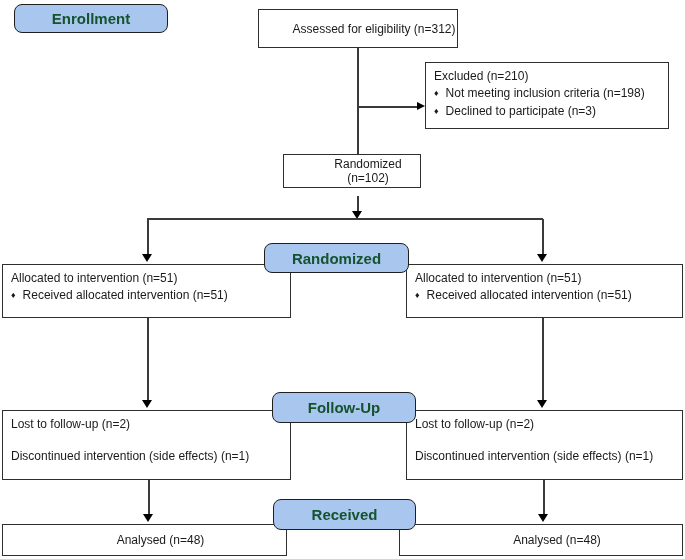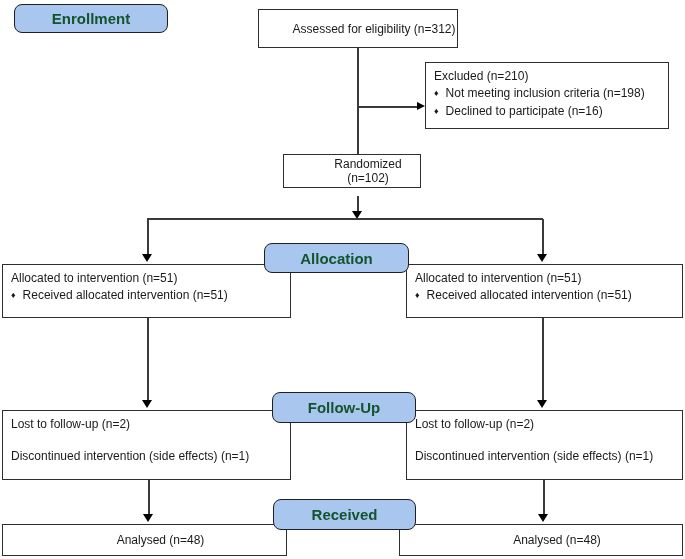--- a/index.html
+++ b/index.html
@@ -95,42 +95,42 @@
 </style>
 </head>
 <body>
 
 <div id="canvas">
 
   <div class="badge pos-enrollment">
     <span>Enrollment</span>
   </div>
   <div class="badge pos-badge-allocation">
-    <span>Allocation</span>
+    <span>Randomized</span>
   </div>
   <div class="badge pos-badge-followup">
     <span>Follow-Up</span>
   </div>
   <div class="badge pos-badge-analysis">
     <span>Received</span>
   </div>
 
   <div class="box center pos-assessed">
     <span>Assessed for eligibility (n=312)</span>
   </div>
 
   <div class="box padded pos-excluded">
     <div>Excluded (n=210)</div>
     <div class="bullet-row">
       <span class="bullet-glyph">♦</span>
       <span>Not meeting inclusion criteria (n=198)</span>
     </div>
     <div class="bullet-row">
       <span class="bullet-glyph">♦</span>
-      <span>Declined to participate (n=16)</span>
+      <span>Declined to participate (n=3)</span>
     </div>
   </div>
 
   <div class="box center pos-randomized">
     <span>Randomized (n=102)</span>
   </div>
 
   <div class="box padded pos-alloc-left">
     <div>Allocated to intervention (n=51)</div>
     <div class="bullet-row">

